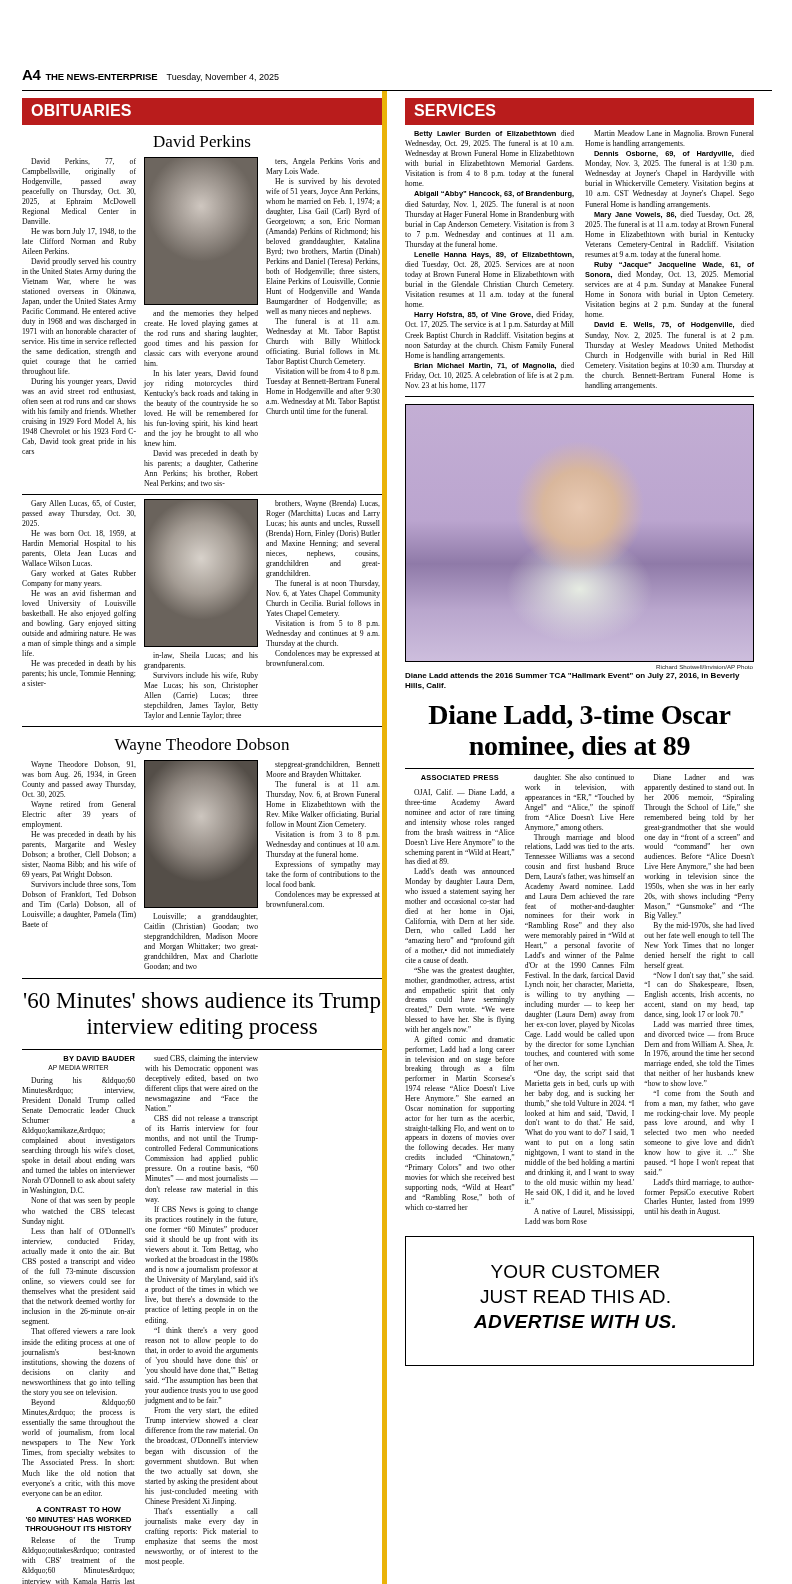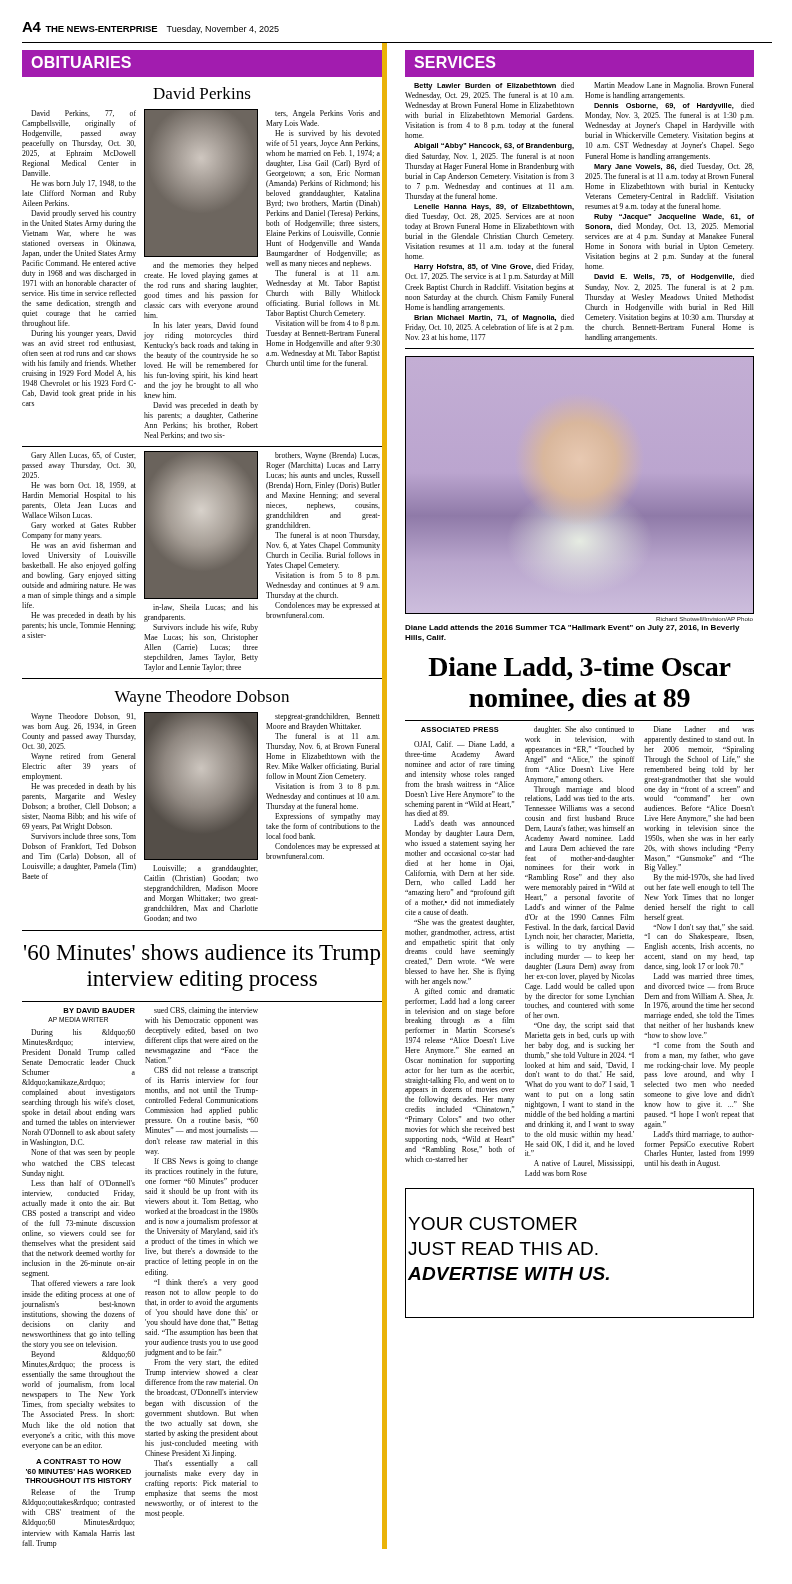--- a/index.html
+++ b/index.html
@@ -10,20 +10,21 @@
     font-family:"Liberation Serif", serif;
     color:#000;
     overflow:hidden;
   }
   .page { position:relative; width:792px; height:1584px; padding:0; }
 
   
   .masthead {
     display:flex; align-items:baseline; gap:5px;
     padding:18px 0 5px 22px;
+    margin-top:48px;
   }
   .folio {
     font-family:"Liberation Sans", sans-serif;
     font-weight:bold; font-size:15px; letter-spacing:-0.4px;
   }
   .paper-name {
     font-family:"Liberation Sans", sans-serif;
     font-weight:bold; font-size:9.5px; letter-spacing:-0.1px;
   }
   .issue-date {
@@ -32,21 +33,21 @@
   }
   .rule-top { border-top:1.4px solid #000; margin:2px 20px 0 22px; }
 
   
   .halves { display:flex; padding:0 20px 0 22px; gap:0; }
   .half-left  { width:360px; }
   .half-right { width:372px; padding-left:18px; border-left:5px solid #eab308; }
 
   
   .banner {
-    background:#a21caf; color:#fff;
+    background:#b91c1c; color:#fff;
     font-family:"Liberation Sans", sans-serif;
     font-weight:bold; font-size:16px; letter-spacing:0.2px;
     padding:4px 0 5px 9px;
     margin-top:7px;
   }
 
   
   .obit { padding-top:3px; }
   .obit + .obit { border-top:1.3px solid #000; margin-top:5px; padding-top:4px; }
   .obit-name {
@@ -151,21 +152,21 @@
   .left-head {
     text-align:center; font-family:"Liberation Serif", serif;
     font-size:23px; line-height:1.12; margin:9px 0 9px 0; font-weight:400;
   }
 
   
   .ad-box {
     border:1.1px solid #000;
     margin-top:9px;
     padding:22px 10px 30px 2px;
-    text-align:left;
+    text-align:center;
   }
   .ad-l1, .ad-l2 {
     font-family:"Liberation Sans", sans-serif;
     font-size:19px; line-height:1.32; letter-spacing:0.1px;
   }
   .ad-l3 {
     font-family:"Liberation Sans", sans-serif;
     font-weight:bold; font-style:italic;
     font-size:19px; line-height:1.36; letter-spacing:0.2px;
   }
@@ -328,21 +329,21 @@
           <p>daughter. She also continued to work in television, with appearances in “ER,” “Touched by Angel” and “Alice,” the spinoff from “Alice Doesn't Live Here Anymore,” among others.</p>
           <p>Through marriage and blood relations, Ladd was tied to the arts. Tennessee Williams was a second cousin and first husband Bruce Dern, Laura's father, was himself an Academy Award nominee. Ladd and Laura Dern achieved the rare feat of mother-and-daughter nominees for their work in “Rambling Rose” and they also were memorably paired in “Wild at Heart,” a personal favorite of Ladd's and winner of the Palme d'Or at the 1990 Cannes Film Festival. In the dark, farcical David Lynch noir, her character, Marietta, is willing to try anything — including murder — to keep her daughter (Laura Dern) away from her ex-con lover, played by Nicolas Cage. Ladd would be called upon by the director for some Lynchian touches, and countered with some of her own.</p>
           <p>“One day, the script said that Marietta gets in bed, curls up with her baby dog, and is sucking her thumb,” she told Vulture in 2024. “I looked at him and said, 'David, I don't want to do that.' He said, 'What do you want to do?' I said, 'I want to put on a long satin nightgown, I want to stand in the middle of the bed holding a martini and drinking it, and I want to sway to the old music within my head.' He said OK, I did it, and he loved it.”</p>
           <p>A native of Laurel, Mississippi, Ladd was born Rose</p>
         </div>
         <div class="bcol">
           <p>Diane Ladner and was apparently destined to stand out. In her 2006 memoir, “Spiraling Through the School of Life,” she remembered being told by her great-grandmother that she would one day in “front of a screen” and would “command” her own audiences. Before “Alice Doesn't Live Here Anymore,” she had been working in television since the 1950s, when she was in her early 20s, with shows including “Perry Mason,” “Gunsmoke” and “The Big Valley.”</p>
           <p>By the mid-1970s, she had lived out her fate well enough to tell The New York Times that no longer denied herself the right to call herself great.</p>
           <p>“Now I don't say that,” she said. “I can do Shakespeare, Ibsen, English accents, Irish accents, no accent, stand on my head, tap dance, sing, look 17 or look 70.”</p>
           <p>Ladd was married three times, and divorced twice — from Bruce Dern and from William A. Shea, Jr. In 1976, around the time her second marriage ended, she told the Times that neither of her husbands knew “how to show love.”</p>
-          <p>“I come from the South and from a man, my father, who gave me rocking-chair love. My people pass love around, and why I selected two men who needed someone to give love and didn't know how to give it. ...” She paused. “I hope I won't repeat that again.”</p>
+          <p>“I come from the South and from a man, my father, who gave me rocking-chair love. My people pass love around, and why I selected two men who needed someone to give love and didn't know how to give it. ...” She paused. “I hope I won't repeat that said.”</p>
           <p>Ladd's third marriage, to author-former PepsiCo executive Robert Charles Hunter, lasted from 1999 until his death in August.</p>
         </div>
       </div>
 
       <div class="ad-box">
         <div class="ad-l1">YOUR CUSTOMER</div>
         <div class="ad-l2">JUST READ THIS AD.</div>
         <div class="ad-l3">ADVERTISE WITH US.</div>
       </div>
 

